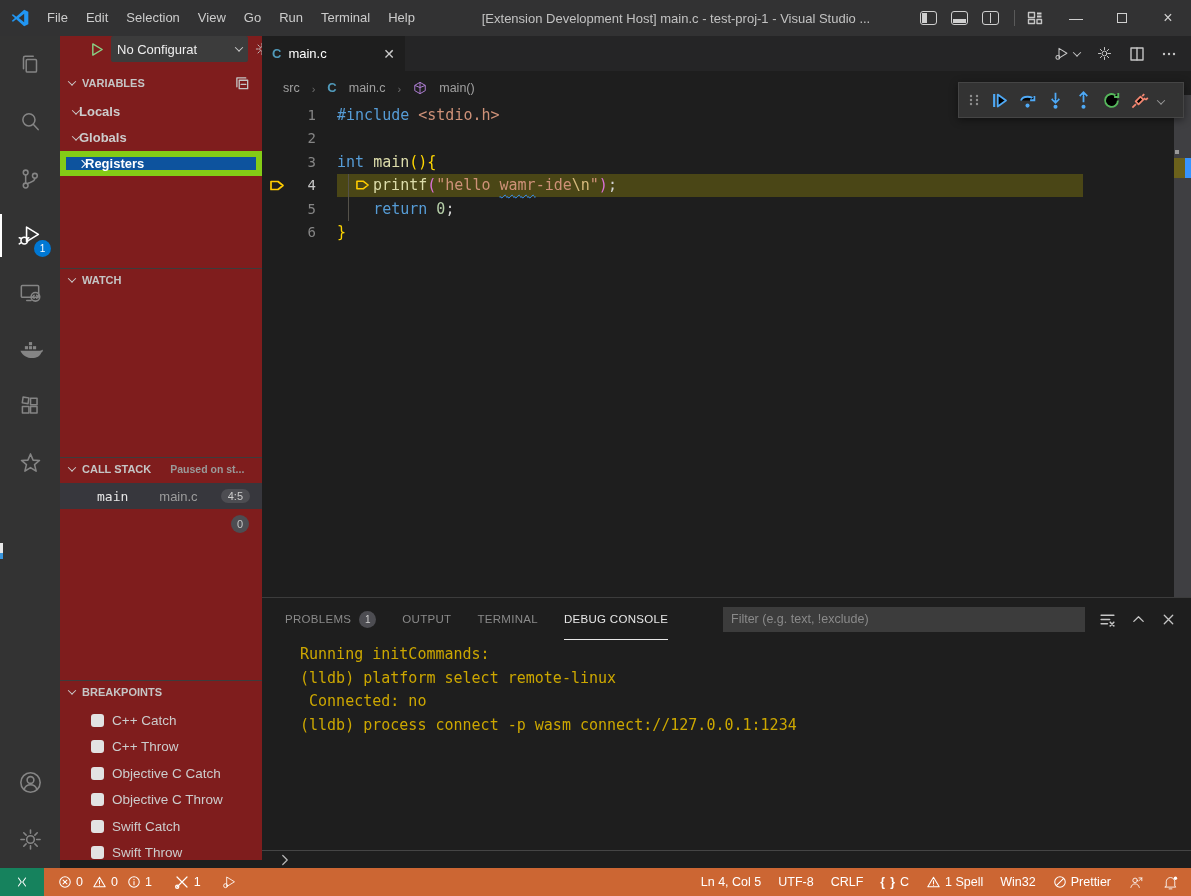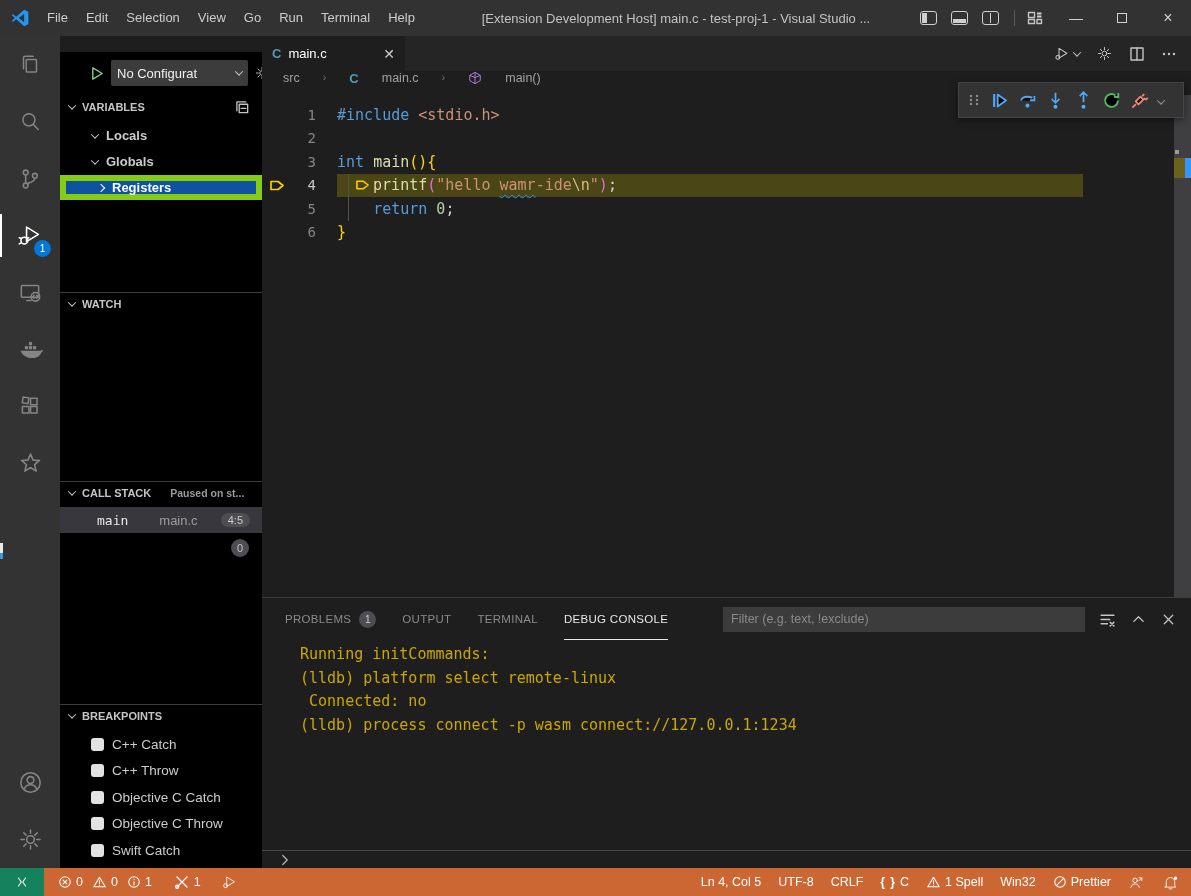--- a/index.html
+++ b/index.html
@@ -31,55 +31,55 @@
   .ab-item { height:57px; display:flex; align-items:center; justify-content:center; position:relative; }
   .ab-item.active::before { content:''; position:absolute; left:0; top:7px; bottom:7px; width:2px; background:#ffffff; }
   .ab-item.active .ic-dim { stroke:#ffffff; }
   .ab-badge { position:absolute; right:9px; bottom:7px; min-width:17px; height:17px; border-radius:9px;
     background:#0078d4; color:#fff; font-size:10px; display:flex; align-items:center; justify-content:center; }
   .ab-bottom { margin-top:auto; }
   .edge-mark-w { position:absolute; left:0; top:507px; width:3px; height:10px; background:#e8e8e8; }
   .edge-mark-b { position:absolute; left:0; top:517px; width:3px; height:6px; background:#3a96dd; }
 
   
-  #sidebar { position:absolute; left:60px; top:52px; width:202px; height:832px; background:#000000; overflow:hidden; z-index:20; }
+  #sidebar { position:absolute; left:60px; top:28px; width:202px; height:832px; background:#7f1d1d; overflow:hidden; z-index:20; }
   .dbg-toolbar { position:absolute; top:7px; left:30px; height:28px; display:flex; align-items:center; gap:6px; }
   .cfg-select { width:137px; height:26px; background:#3c3c3c; border-radius:2px; color:#eeeeee; font-size:13px;
     display:flex; align-items:center; padding:0 6px; }
   .cfg-select .lbl { flex:1; overflow:hidden; white-space:nowrap; }
   .chev { width:6px; height:6px; border-right:1.4px solid #cccccc; border-bottom:1.4px solid #cccccc; display:inline-block; }
   .chev.down { transform:rotate(45deg) translate(-1px,-1px); }
   .chev.right { transform:rotate(-45deg); }
   .sec-hdr { position:absolute; left:0; right:0; height:22px; display:flex; align-items:center; gap:7px;
     padding-left:9px; font-size:11px; font-weight:bold; color:#c5c5c5; border-top:1px solid #3c3c3c; }
   .sec-hdr.first { border-top:none; }
   .sec-status { font-size:10.5px; color:#9a9a9a; margin-left:12px; font-weight:bold; }
-  .tree-row { position:absolute; left:0; right:0; height:25px; display:flex; align-items:center; gap:8px;
-    padding-left:32px; font-size:13px; color:#cccccc; }
+  .tree-row { position:absolute; left:0; right:0; height:25px; display:flex; align-items:center; gap:0;
+    padding-left:13px; font-size:13px; color:#cccccc; }
   .tree-row.sel { background:#0d539e; border:6px solid #84cc16; color:#ffffff; font-weight:bold; }
   .cs-row { position:absolute; left:0; right:0; height:26px; background:#37373d; display:flex; align-items:center;
     font-size:13px; }
   .cs-name { font-family:"DejaVu Sans Mono",monospace; color:#e8e8e8; margin-left:37px; }
   .cs-file { color:#9d9d9d; margin-left:31px; }
   .pill { background:#4d4d52; color:#cccccc; border-radius:9px; font-size:11px; padding:1px 7px; }
   .cs-badge-row { position:absolute; left:0; right:0; height:24px; display:flex; align-items:center; justify-content:flex-end; padding-right:13px; }
   .round-badge { width:18px; height:18px; border-radius:50%; background:#4d4d52; color:#c5c5c5; font-size:11px;
     display:flex; align-items:center; justify-content:center; }
   .bp-row { position:absolute; left:0; right:0; height:26px; display:flex; align-items:center; gap:8px; padding-left:31px;
     font-size:13.5px; color:#cccccc; }
   .bp-box { width:13px; height:13px; background:#e2e2e2; border-radius:3px; }
 
   
   #main { position:absolute; left:262px; top:36px; width:929px; height:832px; display:flex; flex-direction:column; }
   .tabbar { height:35px; background:#252526; display:flex; align-items:stretch; }
   .tab { width:143px; background:#1e1e1e; display:flex; align-items:center; gap:7px; padding:0 10px; font-size:13px; color:#ffffff; }
   .lang-c { color:#519aba; font-weight:bold; font-size:13px; }
   .tab-close { margin-left:auto; color:#cccccc; font-size:14px; }
   .tab-actions { margin-left:auto; display:flex; align-items:center; gap:16px; padding-right:14px; }
-  .breadcrumbs { height:24px; background:#1e1e1e; display:flex; align-items:flex-start; gap:23px; padding-left:21px;
+  .breadcrumbs { height:24px; background:#1e1e1e; display:flex; align-items:flex-end; gap:12px; padding-left:21px;
     font-size:12.5px; color:#a0a0a0; }
   .bc-sep { color:#6f6f6f; font-size:11px; }
 
   
   .editor { flex:1; position:relative; background:#1e1e1e; overflow:hidden; }
   .code { position:absolute; top:8px; left:0; right:17px; font-family:"DejaVu Sans Mono",monospace; font-size:15px; }
   .line { height:23.5px; display:flex; align-items:center; position:relative; }
   .line span { white-space:pre; }
   .glyph { width:30px; display:flex; justify-content:center; flex:none; }
   .lnum { width:24px; text-align:right; color:#858585; font-size:14px; font-family:"DejaVu Sans Mono",monospace; flex:none; }

